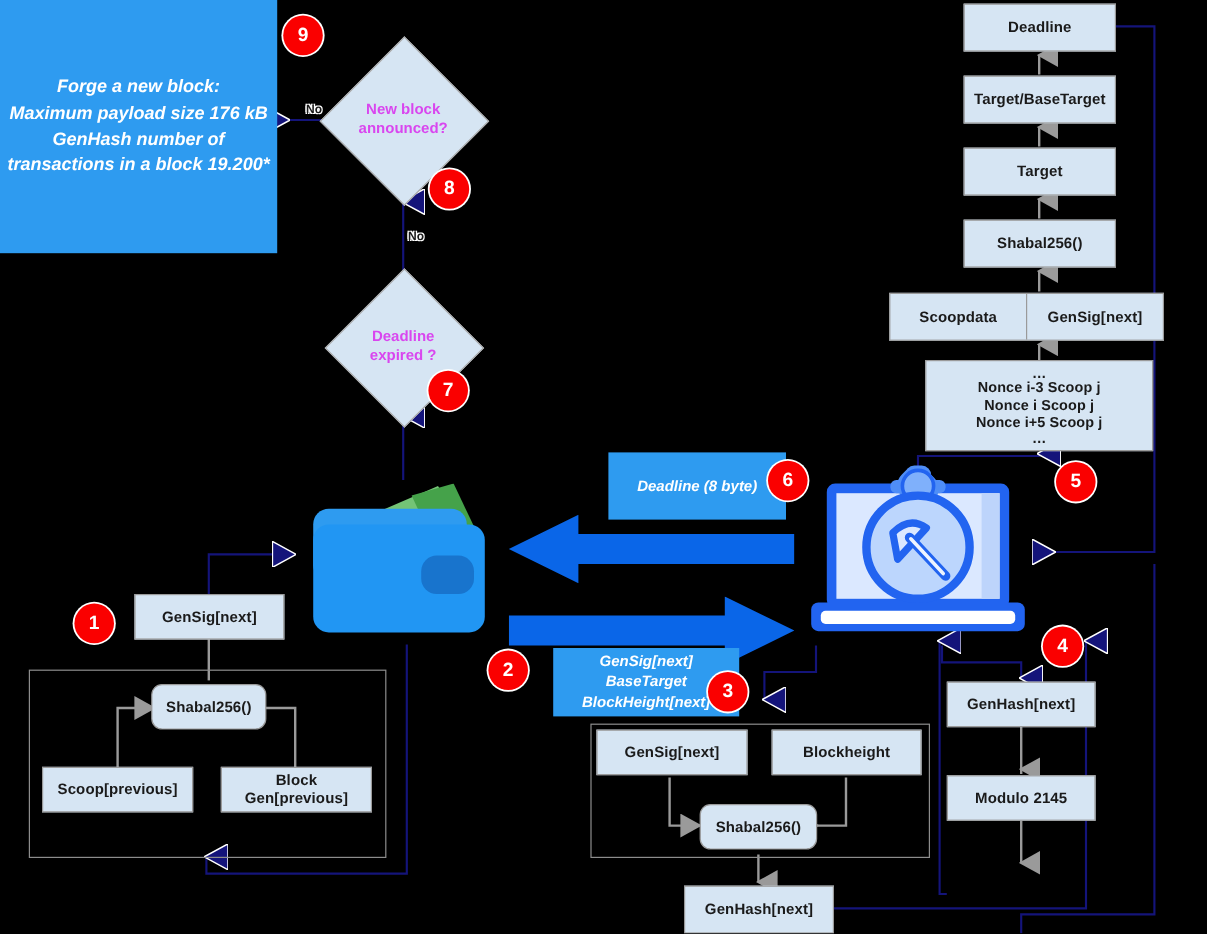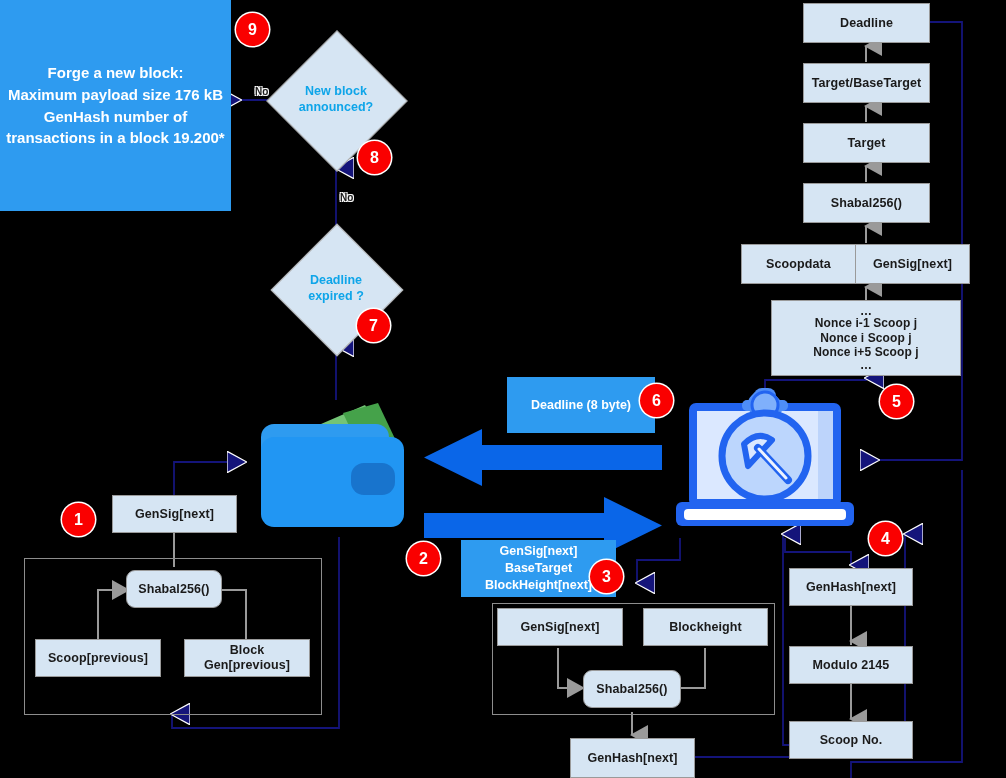--- a/index.html
+++ b/index.html
@@ -47,38 +47,39 @@
     box-sizing: border-box;
     background: #2e9bf0;
     color: #ffffff;
     font-weight: bold;
     display: flex;
     flex-direction: column;
     align-items: center;
     justify-content: center;
     text-align: center;
     line-height: 1.45;
+    font-style: italic;
   }
   .bluebox.big { font-size: 15px; }
   .bluebox.small { font-size: 12.5px; line-height: 1.35; }
 
   .diamond {
     position: absolute;
     background: #d6e5f3;
     border: 1px solid #a8a8a8;
     transform: rotate(45deg);
   }
   .diamond-label {
     position: absolute;
     display: flex;
     flex-direction: column;
     align-items: center;
     justify-content: center;
     text-align: center;
-    color: #0ea5e9;
+    color: #d946ef;
     font-weight: bold;
     font-size: 12.5px;
     line-height: 1.25;
     pointer-events: none;
   }
 
   .badge {
     position: absolute;
     width: 33px;
     height: 33px;
@@ -219,21 +220,21 @@
   <div class="node" style="left:803px; top:123px; width:127px; height:40px;">Target</div>
   <div class="node" style="left:803px; top:183px; width:127px; height:40px;">Shabal256()</div>
 
   <div class="node split" style="left:741px; top:244px; width:229px; height:40px;">
     <div>Scoopdata</div>
     <div>GenSig[next]</div>
   </div>
 
   <div class="node multiline" style="left:771px; top:300px; width:190px; height:76px; font-size:12px;">
     <span style="line-height:0.9;">…</span>
-    <span>Nonce i-1 Scoop j</span>
+    <span>Nonce i-3 Scoop j</span>
     <span>Nonce i Scoop j</span>
     <span>Nonce i+5 Scoop j</span>
     <span style="line-height:0.9;">…</span>
   </div>
 
   <div class="bluebox small" style="left:507px; top:377px; width:148px; height:56px;">Deadline (8 byte)</div>
 
   <svg class="bluearrow" style="left:424px; top:429px;" width="238" height="57" viewBox="0 0 238 57">
     <polygon points="0,28.5 58,0 58,16 238,16 238,41 58,41 58,57" fill="#0a66e8"></polygon>
   </svg>
@@ -283,21 +284,20 @@
 
   <div style="position:absolute; left:492px; top:603px; width:281px; height:110px; border:1px solid #8d8d8d;"></div>
 
   <div class="node" style="left:497px; top:608px; width:126px; height:38px;">GenSig[next]</div>
   <div class="node" style="left:643px; top:608px; width:125px; height:38px;">Blockheight</div>
   <div class="node rounded" style="left:583px; top:670px; width:98px; height:38px;">Shabal256()</div>
   <div class="node" style="left:570px; top:738px; width:125px; height:40px;">GenHash[next]</div>
 
   <div class="node" style="left:789px; top:568px; width:124px; height:38px;">GenHash[next]</div>
   <div class="node" style="left:789px; top:646px; width:124px; height:38px;">Modulo 2145</div>
-  <div class="node" style="left:789px; top:721px; width:124px; height:38px;">Scoop No.</div>
 
   <div class="badge" style="left:62px; top:503px;">1</div>
   <div class="badge" style="left:407px; top:542px;">2</div>
   <div class="badge" style="left:590px; top:560px;">3</div>
   <div class="badge" style="left:869px; top:522px;">4</div>
   <div class="badge" style="left:880px; top:385px;">5</div>
   <div class="badge" style="left:640px; top:384px;">6</div>
   <div class="badge" style="left:357px; top:309px;">7</div>
   <div class="badge" style="left:358px; top:141px;">8</div>
   <div class="badge" style="left:236px; top:13px;">9</div>

